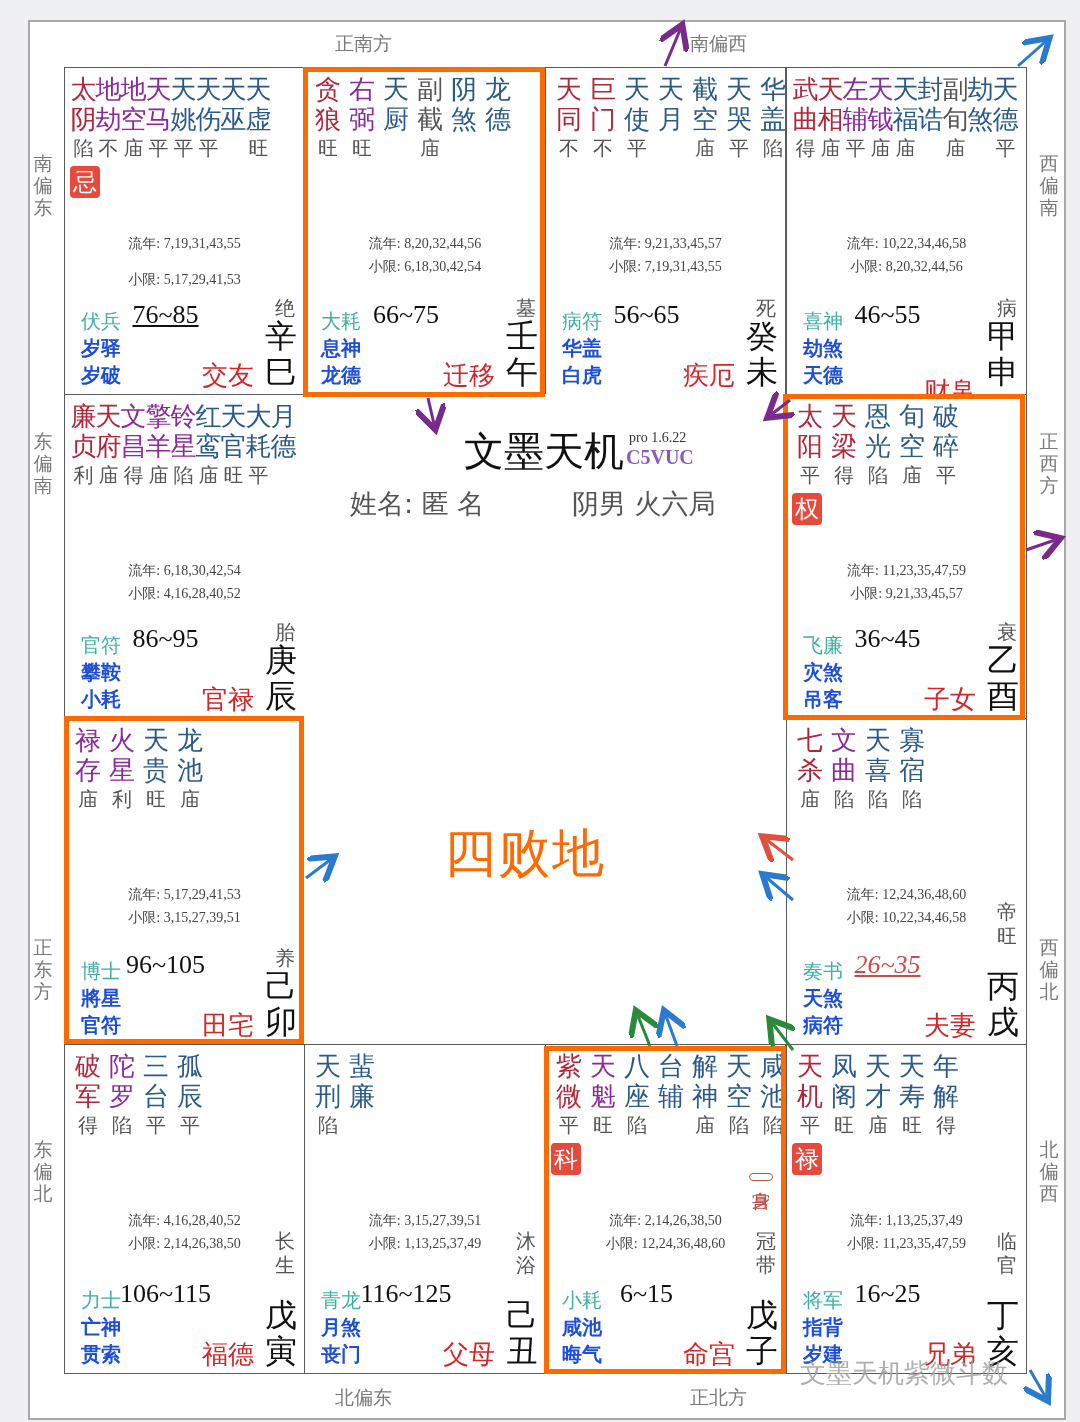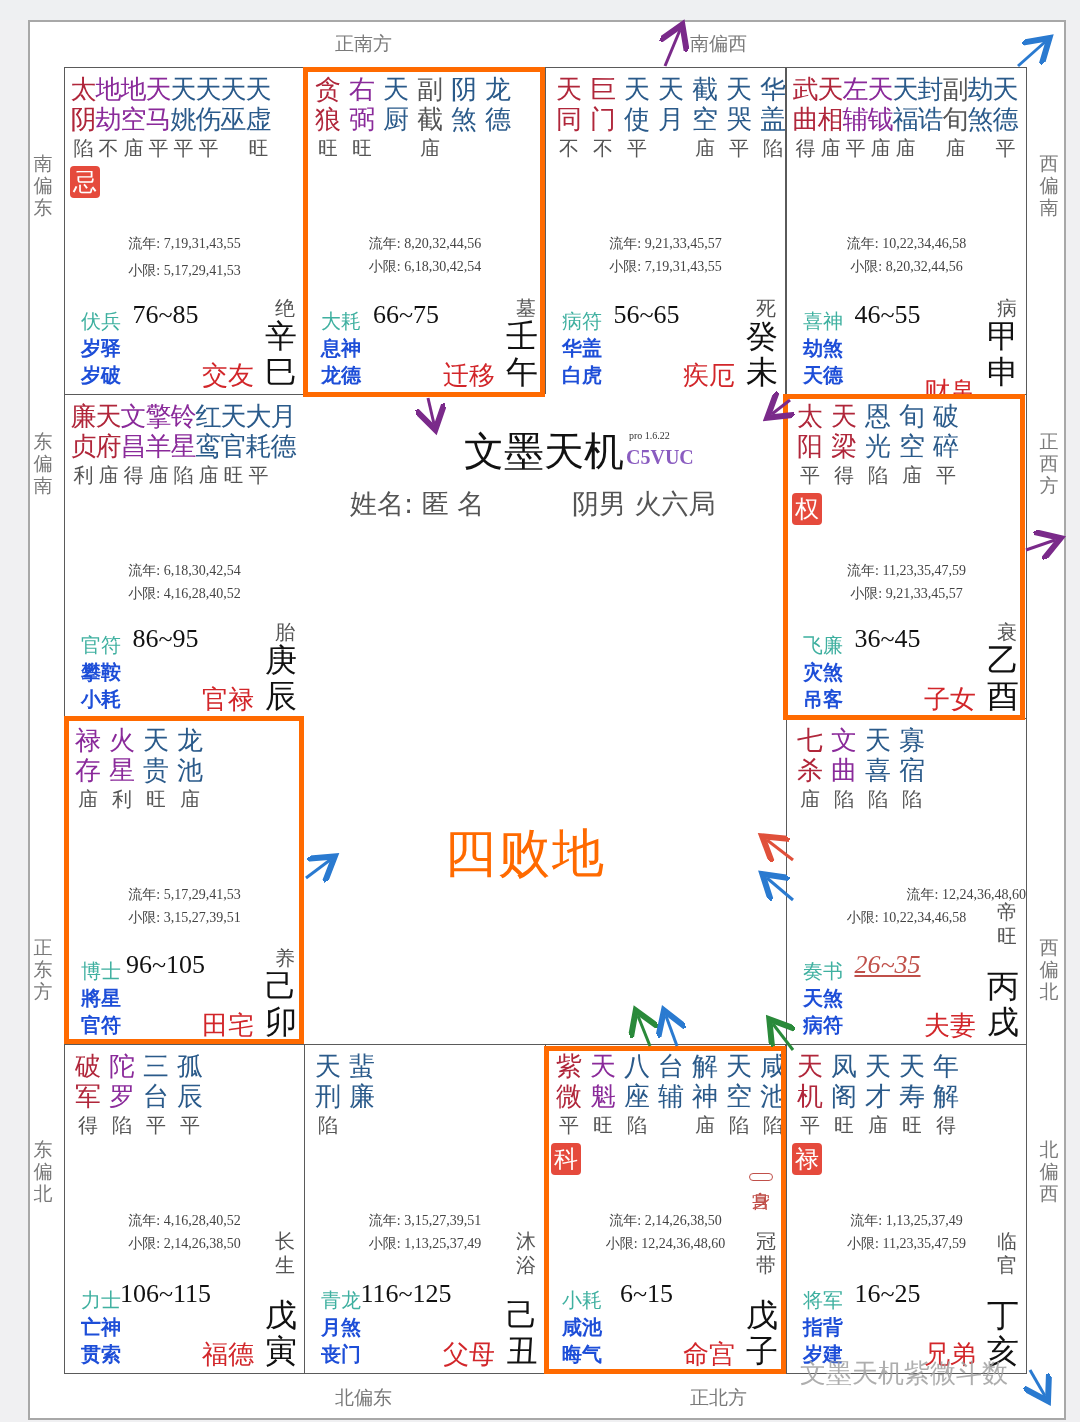--- a/index.html
+++ b/index.html
@@ -18,21 +18,21 @@
   .range{position:absolute;font-family:"Liberation Serif","DejaVu Serif",serif;font-size:26px;color:#111;}
   .god{position:absolute;left:16px;font-size:20px;line-height:27px;}
   .god .g1{color:#3fb0a0;}
   .god .g2{color:#1d4ed8;font-weight:bold;}
   .stage{position:absolute;right:8px;font-size:20px;color:#555;line-height:24px;width:22px;text-align:center;}
   .gz{position:absolute;right:6px;font-size:32px;color:#111;line-height:36px;width:34px;text-align:center;}
   .palace{position:absolute;font-size:26px;color:#d2262a;}
   .hl{position:absolute;border:5px solid #ff6a00;box-sizing:border-box;pointer-events:none;}
   .center{position:absolute;left:304px;top:394px;width:482px;height:650px;background:#fff;}
   .ctitle{position:absolute;left:160px;top:30px;font-size:40px;color:#111;}
-  .cver{position:absolute;left:325px;top:36px;font-family:"Liberation Serif",serif;font-size:10px;color:#333;}
+  .cver{position:absolute;left:325px;top:36px;font-family:"Liberation Serif",serif;font-size:14px;color:#333;}
   .ccode{position:absolute;left:322px;top:52px;font-family:"Liberation Serif",serif;font-size:20px;font-weight:bold;color:#8a5cc0;}
   .cline{position:absolute;font-size:27px;color:#555;}
   .big{position:absolute;left:140px;top:425px;font-size:52px;color:#ff6a00;letter-spacing:2px;}
   .arrow{position:absolute;}
   .wm{position:absolute;left:800px;top:1356px;font-size:26px;color:rgba(160,160,160,0.85);}
 </style>
 </head>
 <body>
 
 <div class="topband"></div>
@@ -82,22 +82,22 @@
           <span class="n" style="color: rgb(42, 90, 138); writing-mode: horizontal-tb; letter-spacing: 0px;">天<br>巫</span>
           <span class="b"></span>
         </div>
         <div class="star" style="width:25px">
           <span class="n" style="color: rgb(42, 90, 138); writing-mode: horizontal-tb; letter-spacing: 0px;">天<br>虚</span>
           <span class="b">旺</span>
         </div>
       </div>
       <div class="badge" style="left:5px;top:98px;">忌</div>
       <div class="yr" style="top:164px;">流年: 7,19,31,43,55</div>
-      <div class="yr" style="top:191px;">小限: 5,17,29,41,53</div>
-      <div class="range" style="left:0;width:201px;text-align:center;top:232px;">76~85</div>
+      <div class="yr" style="top:200px;">小限: 5,17,29,41,53</div>
+      <div class="range" style="left:0;width:201px;text-align:center;top:232px;text-decoration:underline;">76~85</div>
       <div class="god" style="top:240px;">
         <div class="g1">伏兵</div>
         <div class="g2">岁驿</div>
         <div class="g2">岁破</div>
       </div>
       <div class="stage" style="top:228px;">绝</div>
       <div class="gz" style="top:250px;">辛</div>
       <div class="gz" style="top:286px;">巳</div>
       <div class="palace" style="right:50px;top:290px;">交友</div>
     </div>
@@ -370,21 +370,21 @@
         </div>
         <div class="star" style="width:34px">
           <span class="n" style="color: rgb(42, 90, 138); writing-mode: horizontal-tb; letter-spacing: 0px;">天<br>喜</span>
           <span class="b">陷</span>
         </div>
         <div class="star" style="width:34px">
           <span class="n" style="color: rgb(42, 90, 138); writing-mode: horizontal-tb; letter-spacing: 0px;">寡<br>宿</span>
           <span class="b">陷</span>
         </div>
       </div>
-      <div class="yr" style="top:164px;text-align:right;">流年: 12,24,36,48,60</div>
+      <div class="yr" style="top:164px;">流年: 12,24,36,48,60</div>
       <div class="yr" style="top:187px;">小限: 10,22,34,46,58</div>
       <div class="range" style="left:0;width:201px;text-align:center;top:231px;color:#c0504a;font-style:italic;text-decoration:underline;">26~35</div>
       <div class="god" style="top:239px;">
         <div class="g1">奏书</div>
         <div class="g2">天煞</div>
         <div class="g2">病符</div>
       </div>
       <div class="stage" style="top:181px;">帝旺</div>
       <div class="gz" style="top:249px;">丙</div>
       <div class="gz" style="top:285px;">戌</div>

